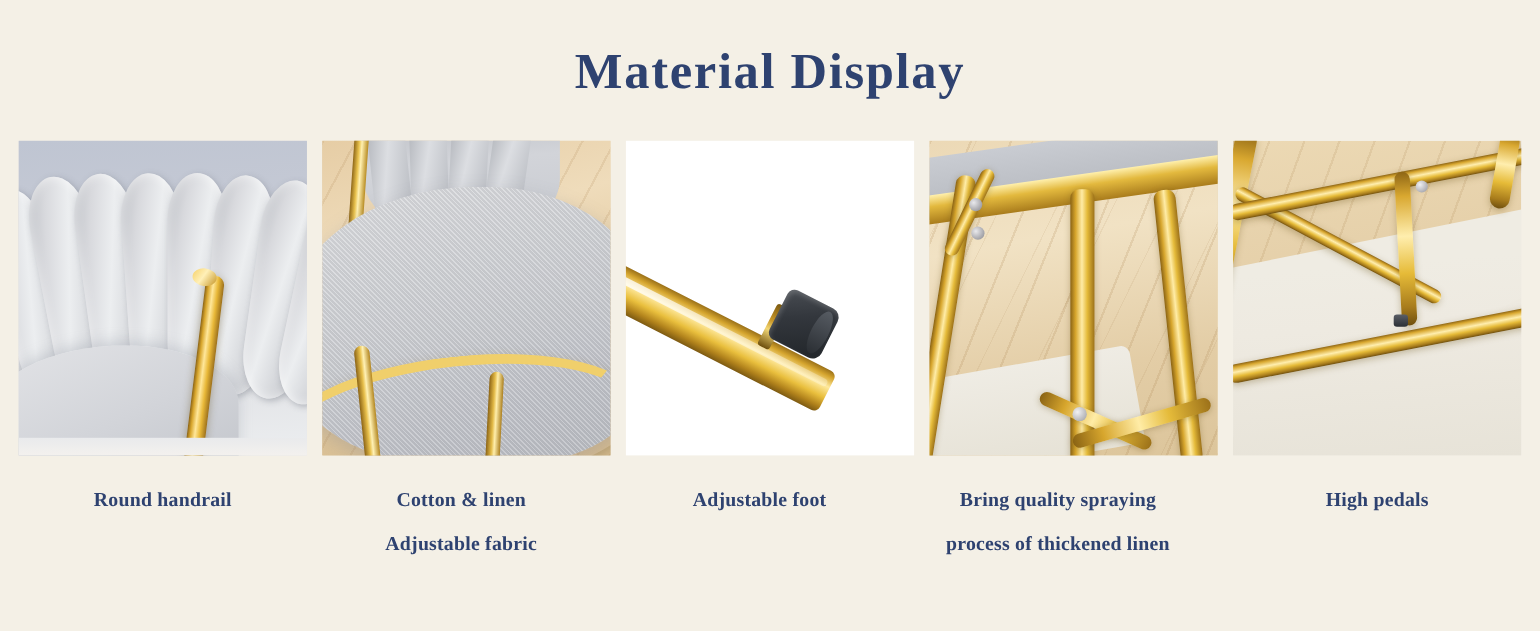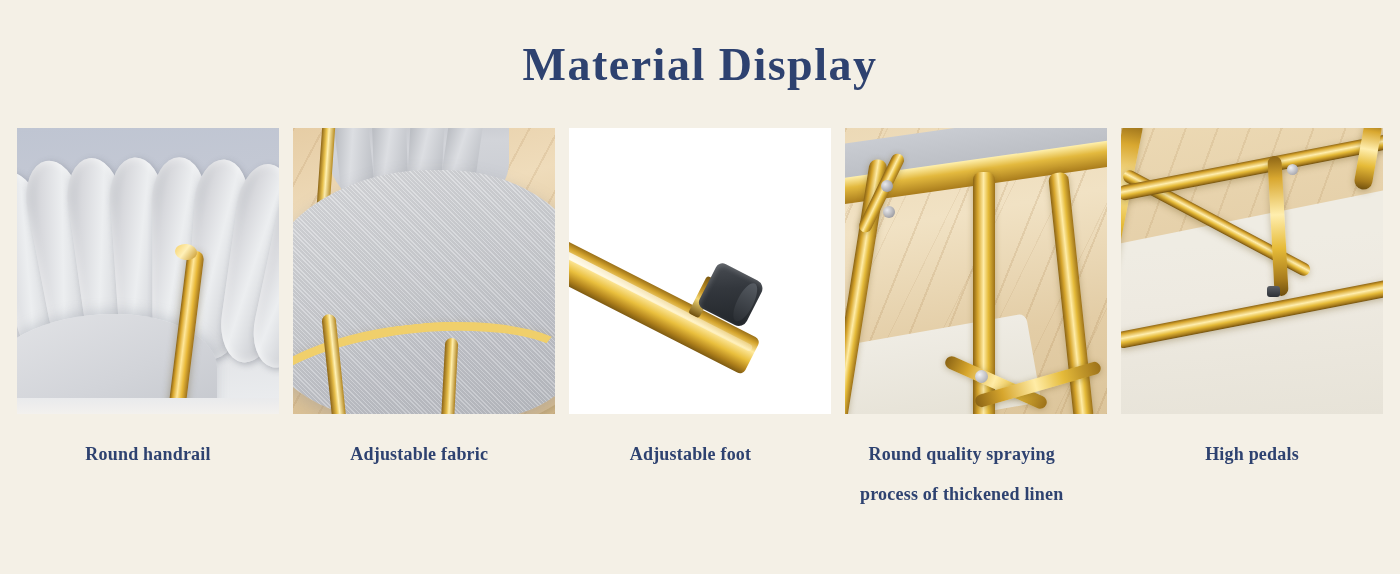--- a/index.html
+++ b/index.html
@@ -294,27 +294,28 @@
       <div class="screw"></div>
     </div>
 
   </div>
 
   <div class="captions">
     <div class="caption">
       <span>Round handrail</span>
     </div>
     <div class="caption">
+      <span>Cotton &amp; linen</span>
       <span class="l2">Adjustable fabric</span>
     </div>
     <div class="caption">
       <span>Adjustable foot</span>
     </div>
     <div class="caption cap-wide">
-      <span>Round quality spraying</span>
+      <span>Bring quality spraying</span>
       <span class="l2">process of thickened linen</span>
     </div>
     <div class="caption">
       <span>High pedals</span>
     </div>
   </div>
 
 </div>
 
 </body></html>

